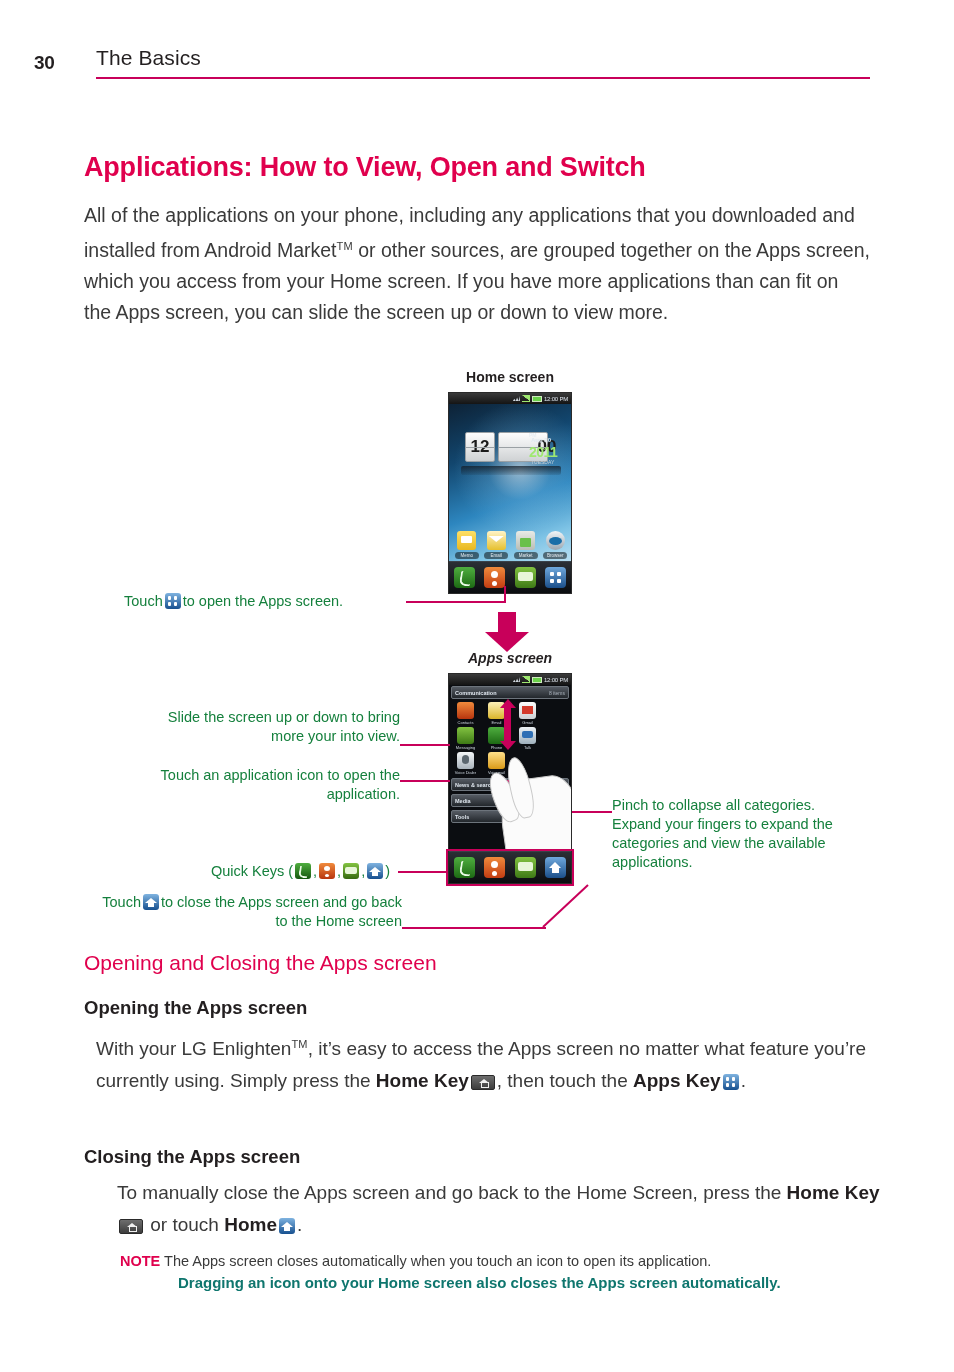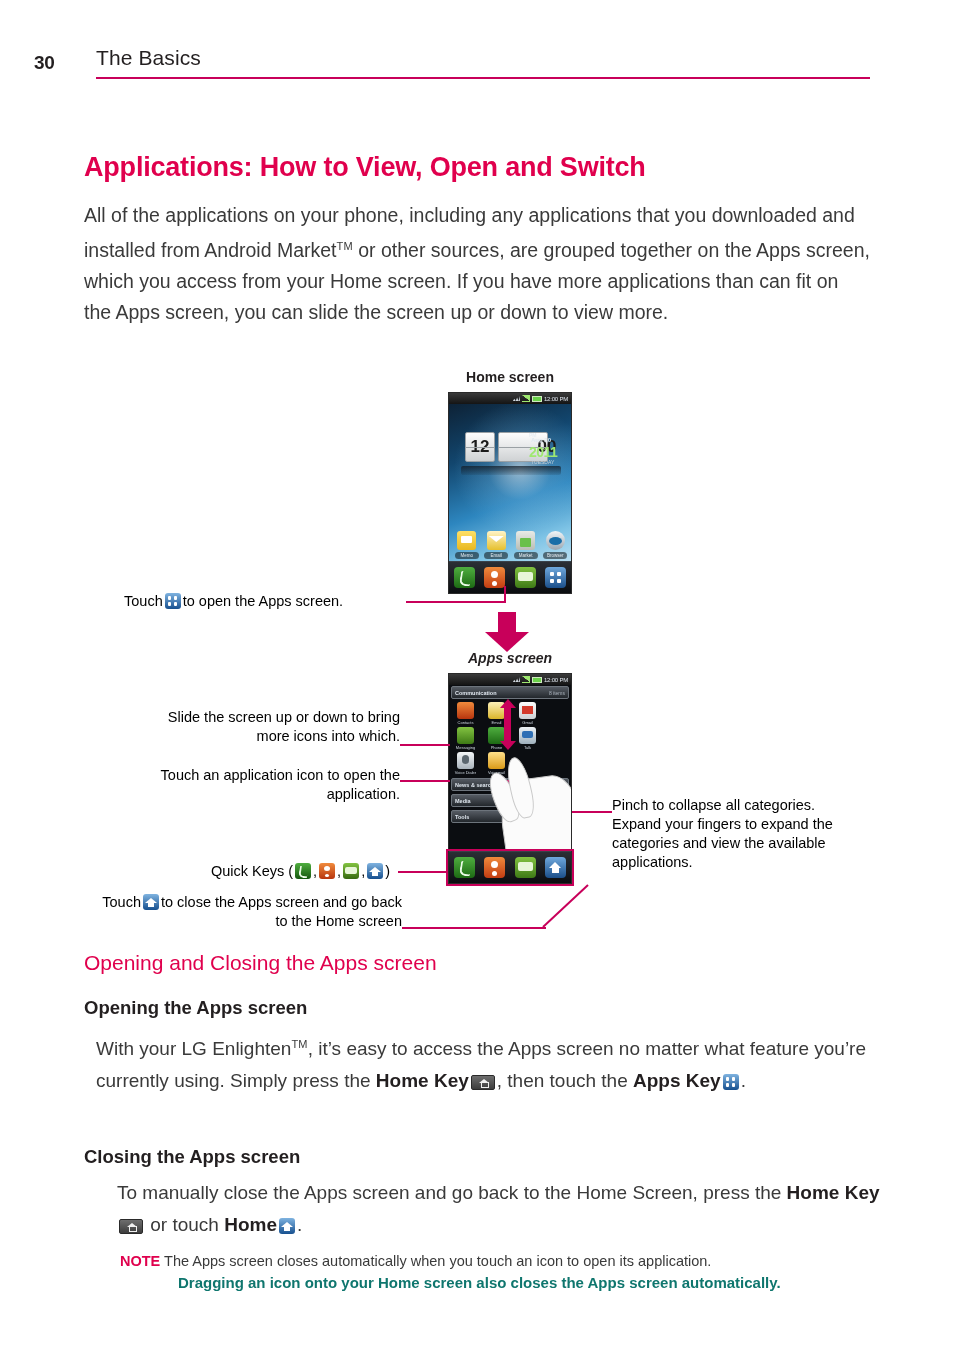--- a/index.html
+++ b/index.html
@@ -205,21 +205,21 @@
 
   
   .big-arrow-stem { position:absolute; left:498px; top:612px; width:18px; height:22px; background:#c8005a; }
   .big-arrow-head {
     position:absolute; left:485px; top:632px; width:0; height:0;
     border-left:22px solid transparent; border-right:22px solid transparent;
     border-top:20px solid #c8005a;
   }
 
   
-  .callout { position:absolute; font-size:14.5px; line-height:19px; color:#000000; }
+  .callout { position:absolute; font-size:14.5px; line-height:19px; color:#15803d; }
   .callout.r { text-align:right; }
   .leader { position:absolute; background:#c8005a; height:2px; }
   .leader-v { position:absolute; background:#c8005a; width:2px; }
   .box-hl { position:absolute; border:2px solid #c8005a; }
 
   .inline-ico {
     display:inline-block; vertical-align:-3px;
     width:16px; height:16px; border-radius:3px; position:relative;
     margin:0 2px;
   }
@@ -417,21 +417,21 @@
       <div class="qk qk-phone"></div>
       <div class="qk qk-contacts"></div>
       <div class="qk qk-msg"></div>
       <div class="qk qk-home"></div>
     </div>
   </div>
 </div>
 
 <div class="box-hl" style="left:446px; top:849px; width:128px; height:37px;"></div>
 
-<div class="callout r" style="left:140px; top:708px; width:260px;">Slide the screen up or down to bring more icons into which.</div>
+<div class="callout r" style="left:140px; top:708px; width:260px;">Slide the screen up or down to bring more your into view.</div>
 <div class="leader" style="left:400px; top:744px; width:50px;"></div>
 
 <div class="callout r" style="left:130px; top:766px; width:270px;">Touch an application icon to open the application.</div>
 <div class="leader" style="left:400px; top:780px; width:50px;"></div>
 
 <div class="callout" style="left:612px; top:796px; width:250px;">Pinch to collapse all categories. Expand your fingers to expand the categories and view the available applications.</div>
 <div class="leader" style="left:572px; top:811px; width:40px;"></div>
 
 <div class="callout r" style="left:110px; top:862px; width:280px;"><span>Quick Keys (</span><span class="inline-ico ii-phone"></span>,<span class="inline-ico ii-contacts"></span>,<span class="inline-ico ii-msg"></span>,<span class="inline-ico ii-home"></span><span>)</span></div>
 <div class="leader" style="left:398px; top:871px; width:50px;"></div>

